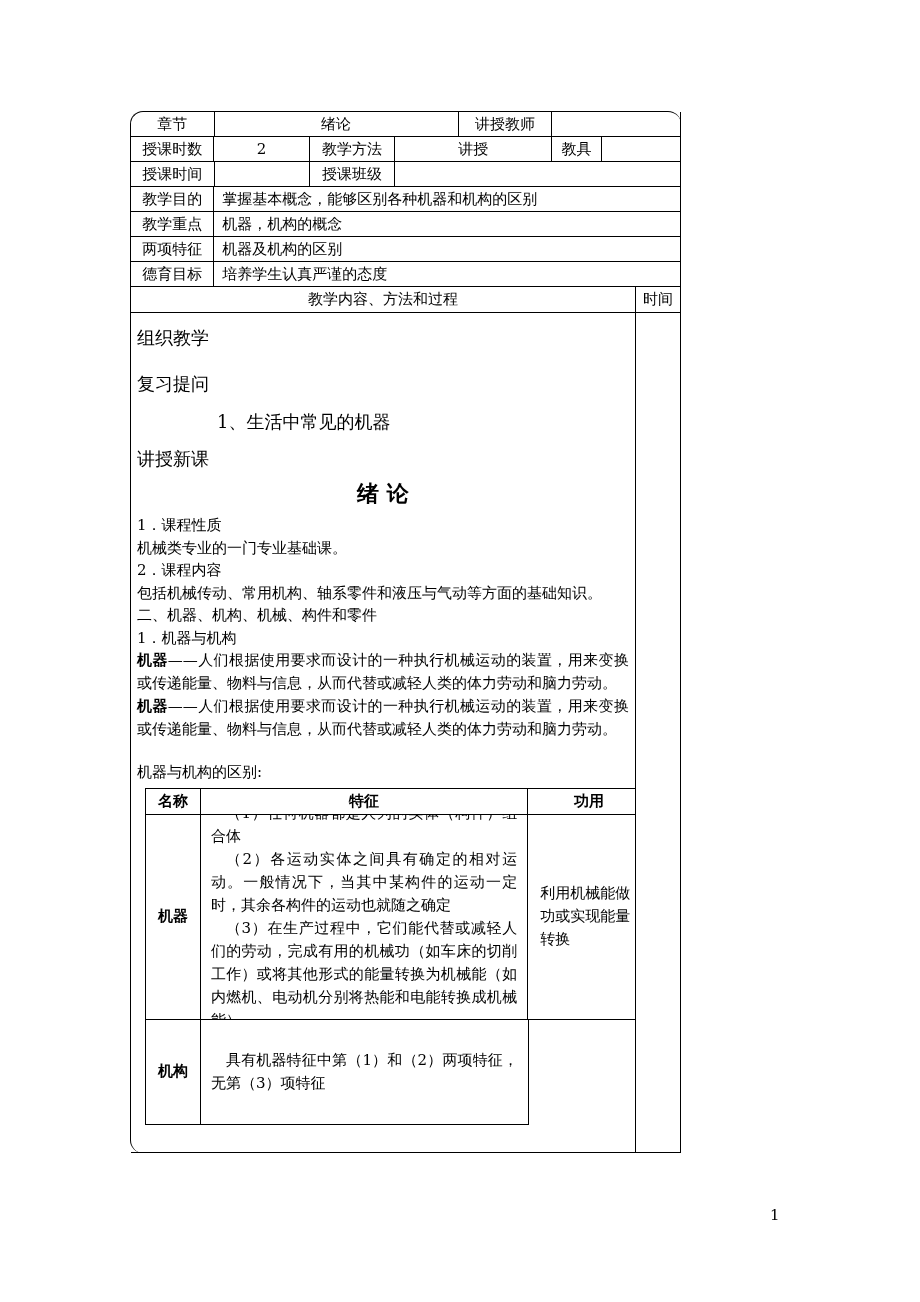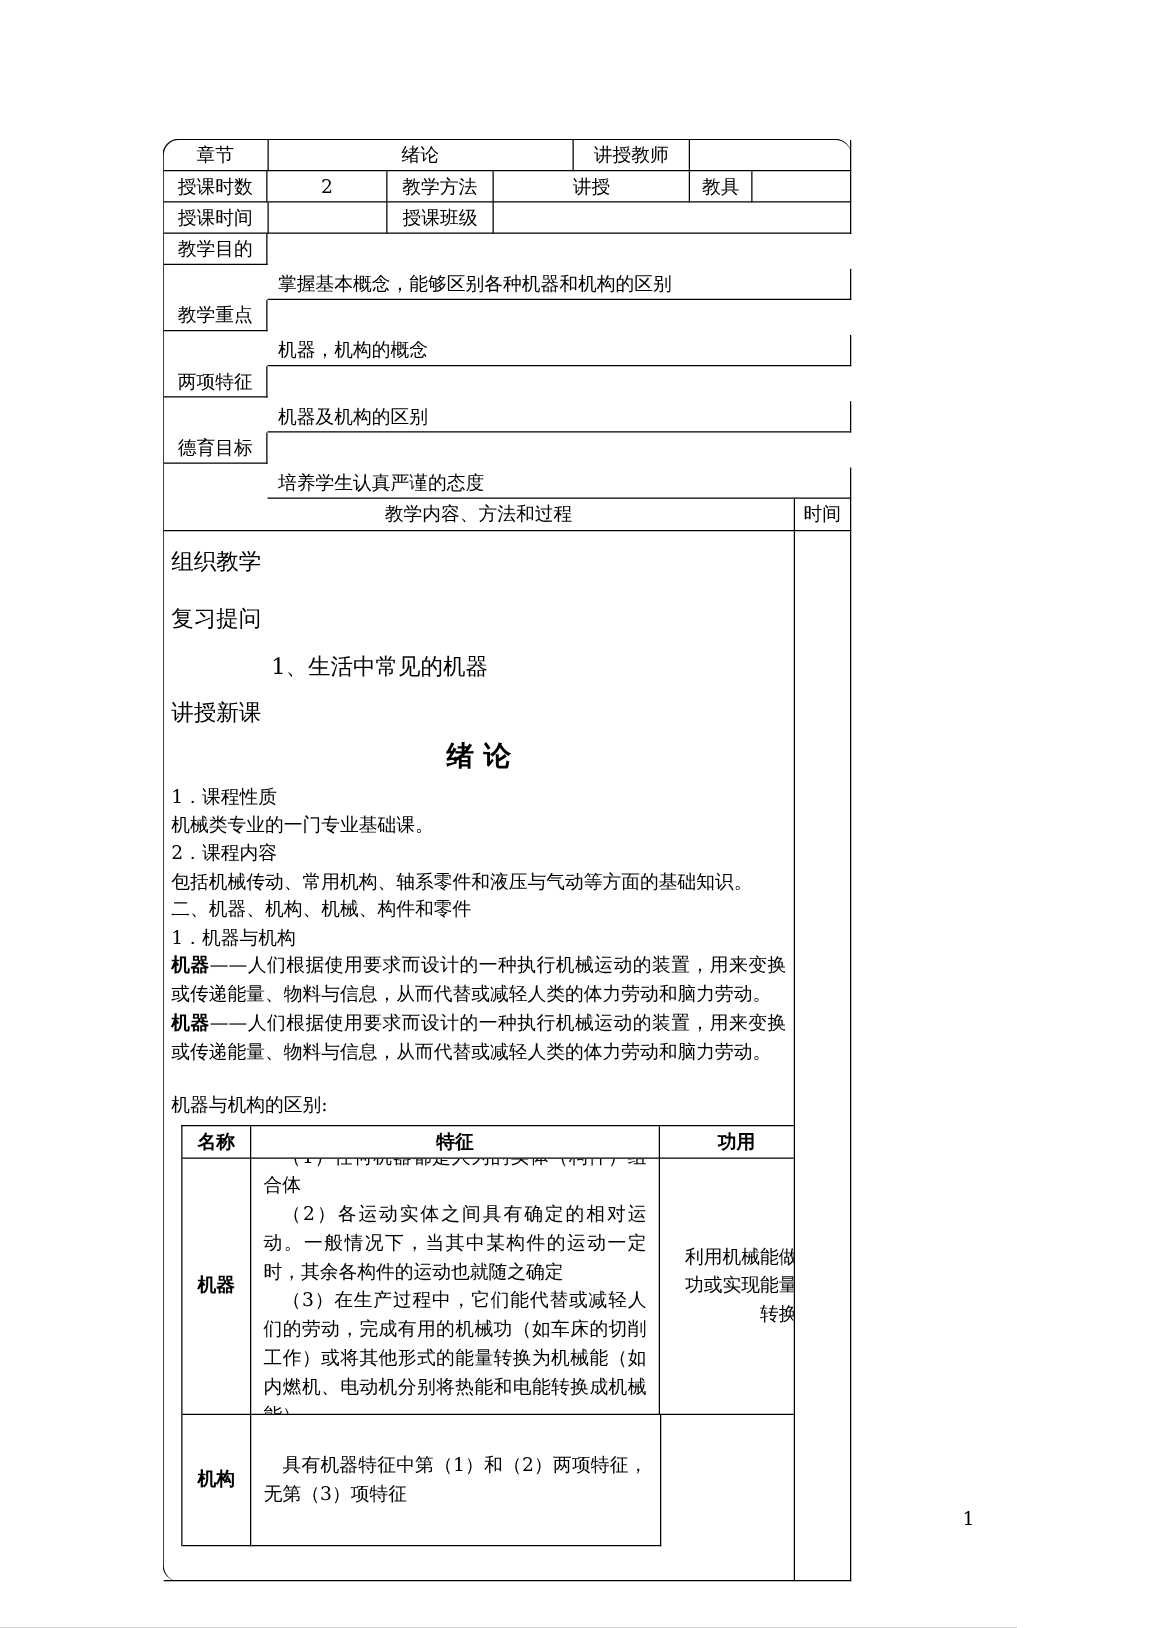--- a/index.html
+++ b/index.html
@@ -15,21 +15,21 @@
   .doc-table {
     position: absolute; left: 130px; top: 111px; width: 551px;
     border-top: 1px solid #000; border-left: 1px solid #000; border-radius: 13px;
   }
   .trow { display: flex; }
   .cell {
     border-right: 1px solid #000; border-bottom: 1px solid #000;
     font-size: 15px; display: flex; align-items: center; justify-content: center;
     overflow: hidden; text-align: center;
   }
-  .cell.left { justify-content: flex-start; text-align: right; padding-left: 8px; margin-top: 28px; }
+  .cell.left { justify-content: flex-start; text-align: right; padding-left: 8px; }
   .h25 { height: 25px; }
   .h26 { height: 26px; }
 
   
   .content-cell {
     display: block; text-align: left;
     padding: 6px 6px 0 6px;
   }
   .p  { line-height: 22px; font-size: 18px; }
   .line { line-height: 22.5px; font-size: 15px; }
@@ -48,21 +48,21 @@
   .cmp .cell { font-size: 15px; }
   .cmp .head { font-weight: bold; }
   .namecell { font-weight: bold; }
   .fcell {
     display: flex; flex-direction: column; justify-content: center;
     align-items: stretch; padding: 0 10px; text-align: left;
   }
   .fpar { text-indent: 1em; line-height: 23px; font-size: 15px; text-align: justify; }
   .funcell {
     display: flex; align-items: center; justify-content: flex-start;
-    padding: 0 12px; text-align: right; line-height: 23px;
+    padding: 0 12px; text-align: left; line-height: 23px;
   }
 
   .page-number {
     position: absolute; left: 770px; top: 1206px;
     font-size: 15px;
   }
 </style>
 </head>
 <body>
 

